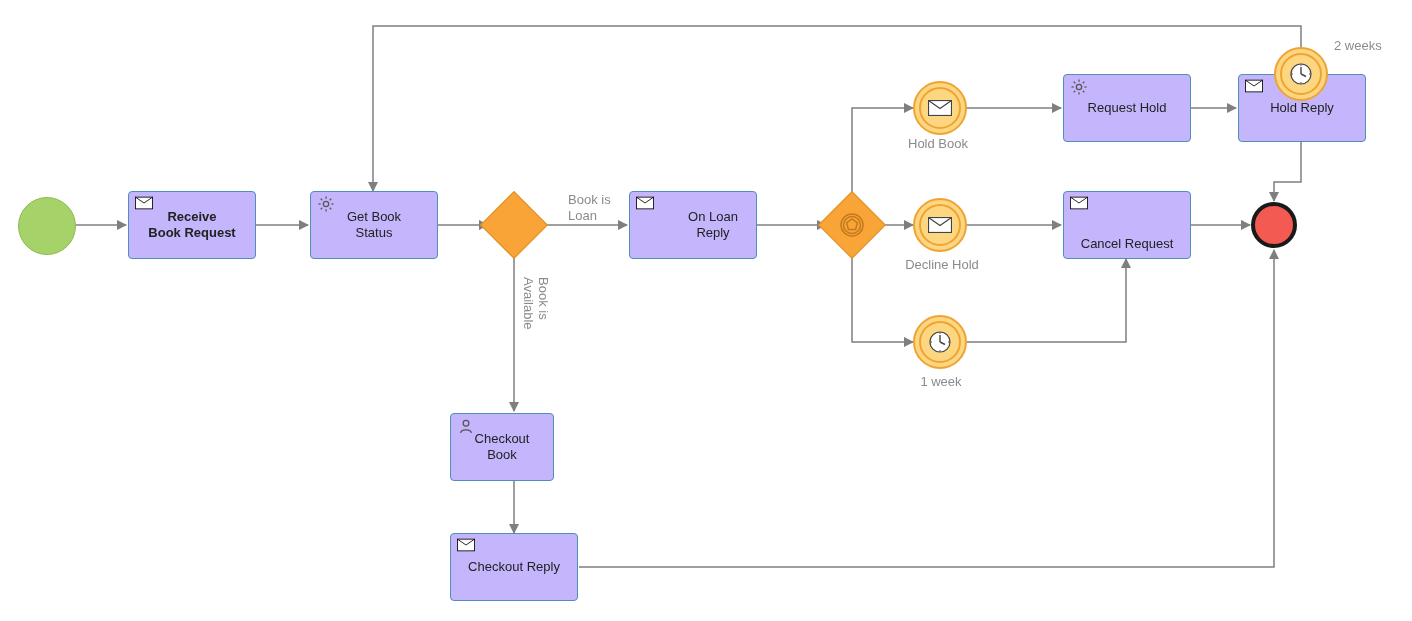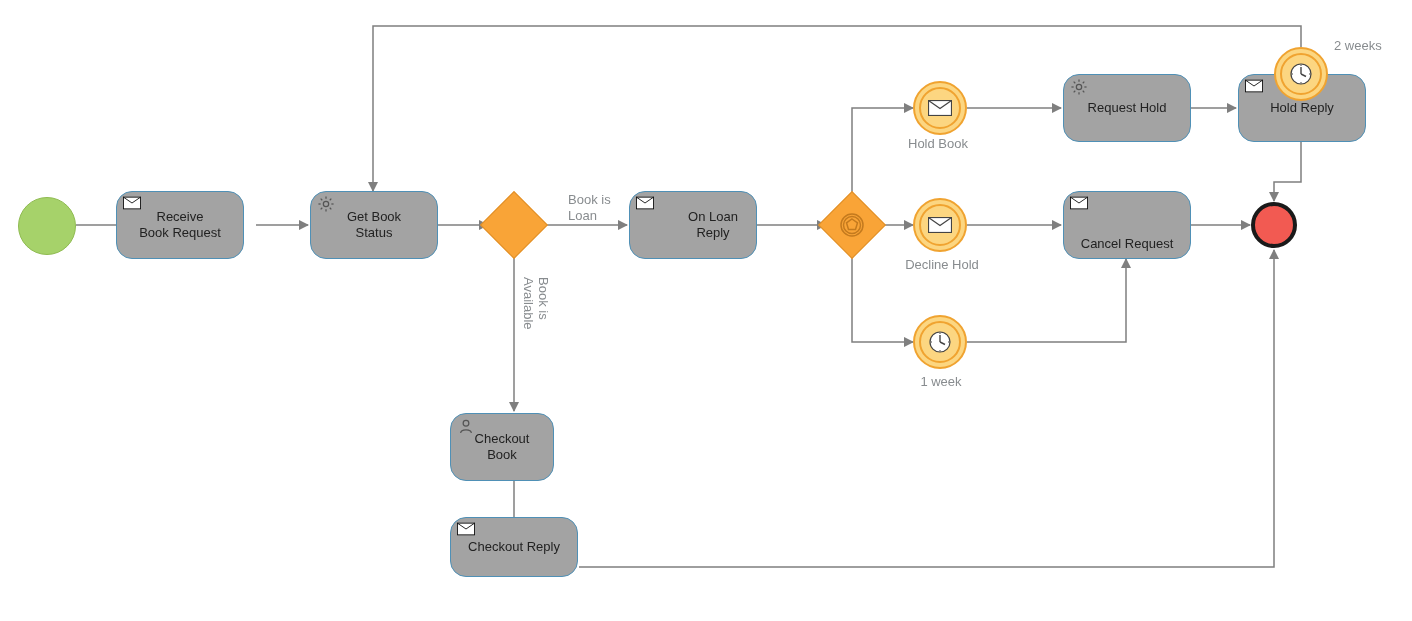--- a/index.html
+++ b/index.html
@@ -13,23 +13,23 @@
     color: #333333;
     position: relative;
   }
   .canvas {
     position: relative;
     width: 1412px;
     height: 621px;
   }
   .task {
     position: absolute;
-    background: #a3a3a3;
+    background: #c4b5fd;
     border: 1px solid #4f90b6;
-    border-radius: 16px;
+    border-radius: 4px;
     box-sizing: border-box;
     display: flex;
     align-items: center;
     justify-content: center;
     text-align: center;
     padding: 6px 8px 6px 8px;
     color: #222;
   }
   .task .icon {
     position: absolute;
@@ -163,21 +163,21 @@
       <path d="M 1301 142 L 1301 182 L 1274 182 L 1274 201"></path>
 
       <path d="M 579 567 L 1274 567 L 1274 250"></path>
 
       <path d="M 1301 47 L 1301 26 L 373 26 L 373 191"></path>
     </g>
   </svg>
 
   <div class="start-event" style="left:18px; top:197px;"></div>
 
-  <div class="task" style="left:116px; top:191px; width:128px; height:68px;">
+  <div class="task" style="left:128px; top:191px; width:128px; height:68px;font-weight:bold;">
     <span class="icon">
       <svg viewBox="0 0 20 14" width="18" height="14">
           <rect x="0.5" y="0.5" width="19" height="13" fill="#fff" stroke="#111" stroke-width="1"></rect>
           <path d="M0.5 0.5 L10 7 L19.5 0.5" fill="none" stroke="#111" stroke-width="1"></path>
         </svg>
     </span>
     <span class="label">Receive
 Book Request</span>
   </div>
 
@@ -321,21 +321,21 @@
   <div class="task" style="left:450px; top:413px; width:104px; height:68px;">
     <span class="icon">
       <svg viewBox="0 0 18 18" width="16" height="16">
           <circle cx="9" cy="6" r="3.2" fill="none" stroke="#555" stroke-width="1.4"></circle>
           <path d="M3 17 C 3 12, 15 12, 15 17" fill="none" stroke="#555" stroke-width="1.4"></path>
         </svg>
     </span>
     <span class="label">Checkout Book</span>
   </div>
 
-  <div class="task" style="left:450px; top:517px; width:128px; height:60px;">
+  <div class="task" style="left:450px; top:533px; width:128px; height:68px;">
     <span class="icon">
       <svg viewBox="0 0 20 14" width="18" height="14">
           <rect x="0.5" y="0.5" width="19" height="13" fill="#fff" stroke="#111" stroke-width="1"></rect>
           <path d="M0.5 0.5 L10 7 L19.5 0.5" fill="none" stroke="#111" stroke-width="1"></path>
         </svg>
     </span>
     <span class="label">Checkout Reply</span>
   </div>
 
   <div class="text-label" style="left:568px; top:192px;">Book is

